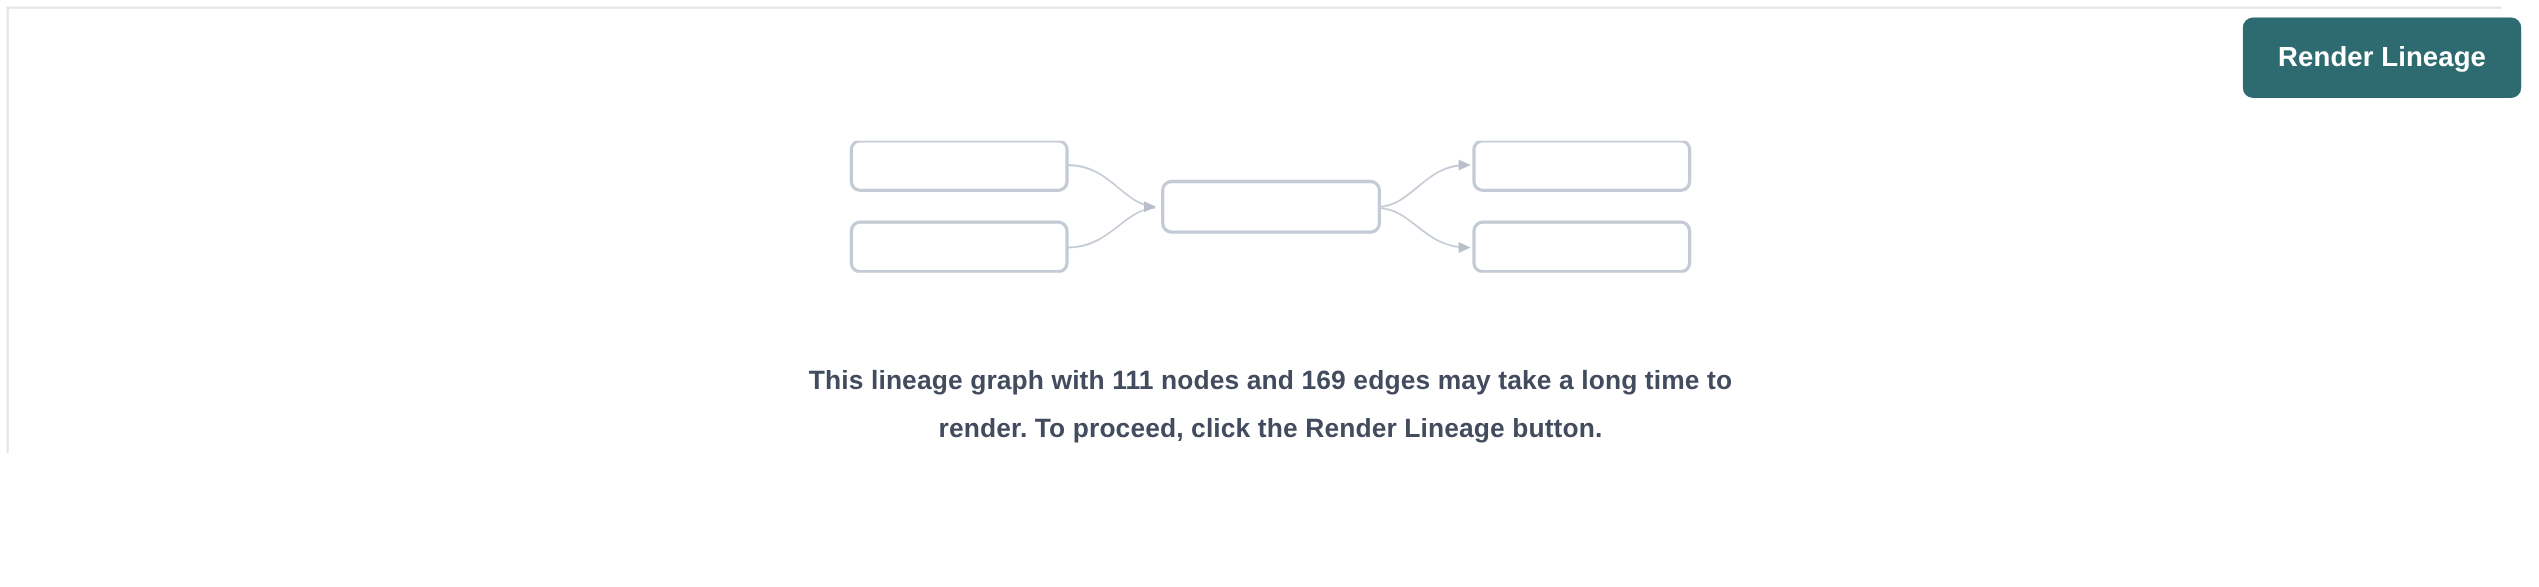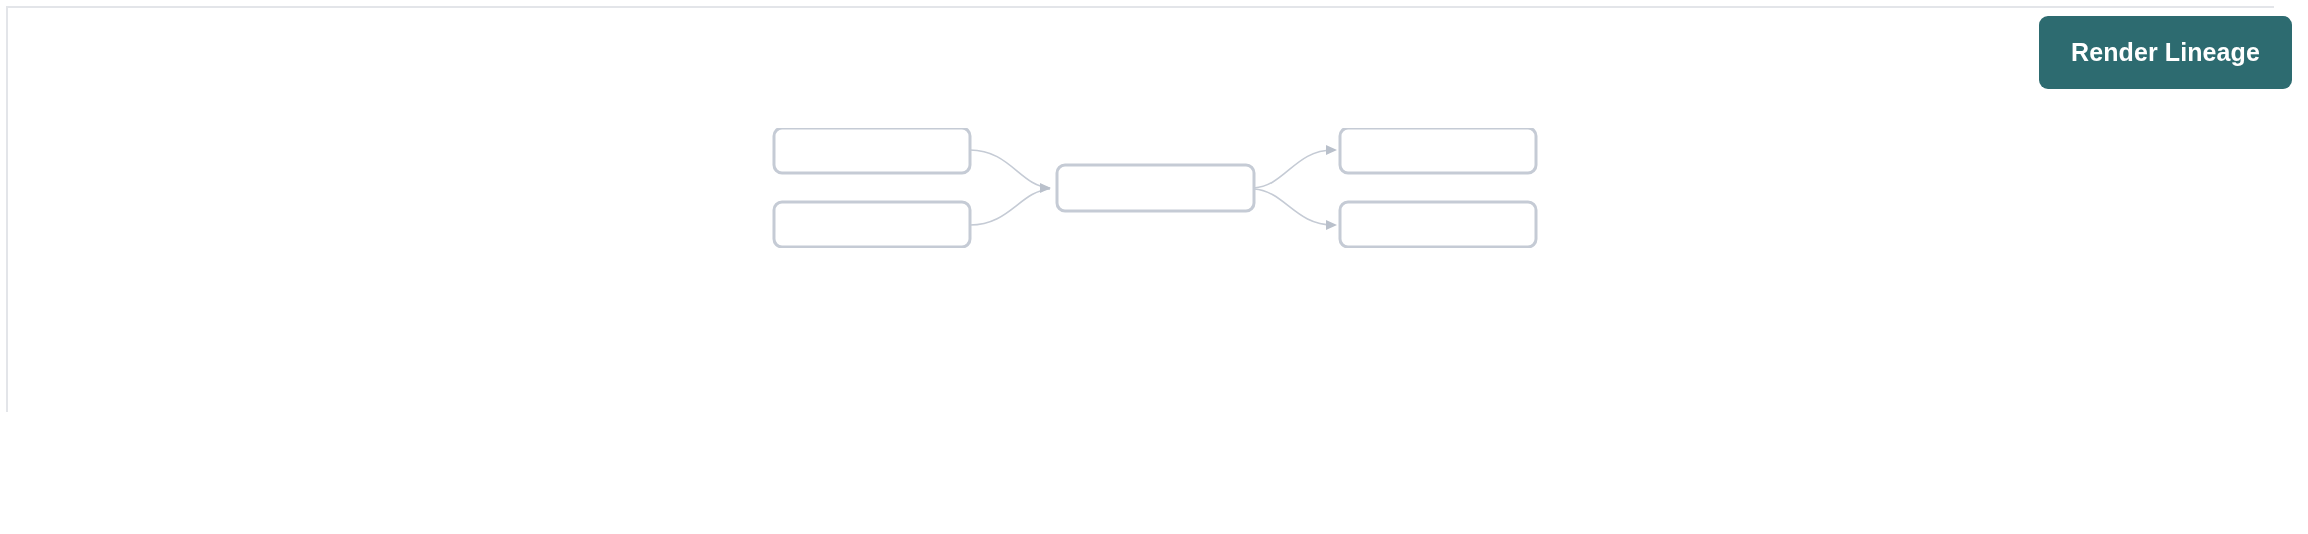--- a/index.html
+++ b/index.html
@@ -128,15 +128,16 @@
 
       <g fill="#ffffff" stroke="#c5cbd5" stroke-width="3">
         <rect x="9" y="0" width="196" height="45" rx="8" ry="8"></rect>
         <rect x="9" y="74" width="196" height="45" rx="8" ry="8"></rect>
         <rect x="292" y="37" width="197" height="46" rx="8" ry="8"></rect>
         <rect x="575" y="0" width="196" height="45" rx="8" ry="8"></rect>
         <rect x="575" y="74" width="196" height="45" rx="8" ry="8"></rect>
       </g>
     </svg>
 
+    <div class="empty-message">This lineage graph with 111 nodes and 169 edges may take a long time to render. To proceed, click the Render Lineage button.</div>
 
   </div>
 </div>
 
 </body></html>

